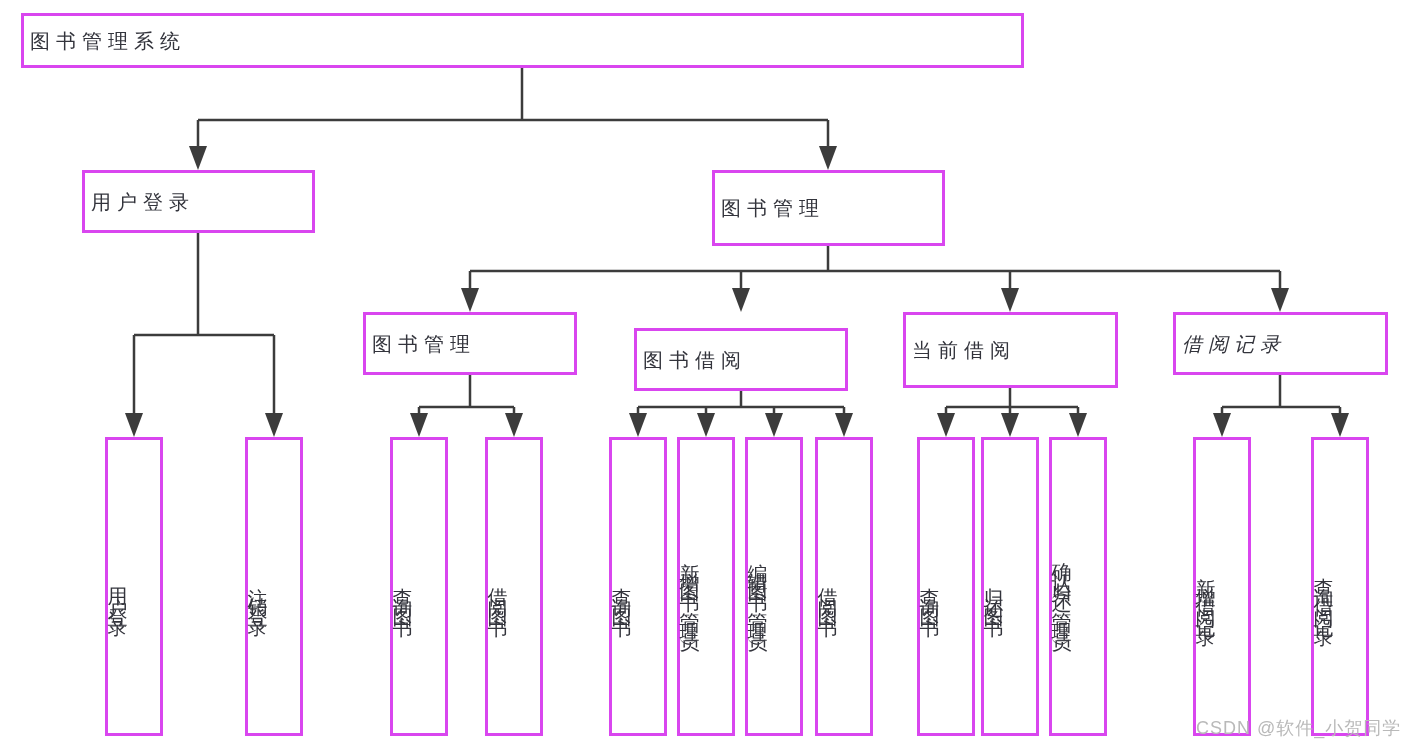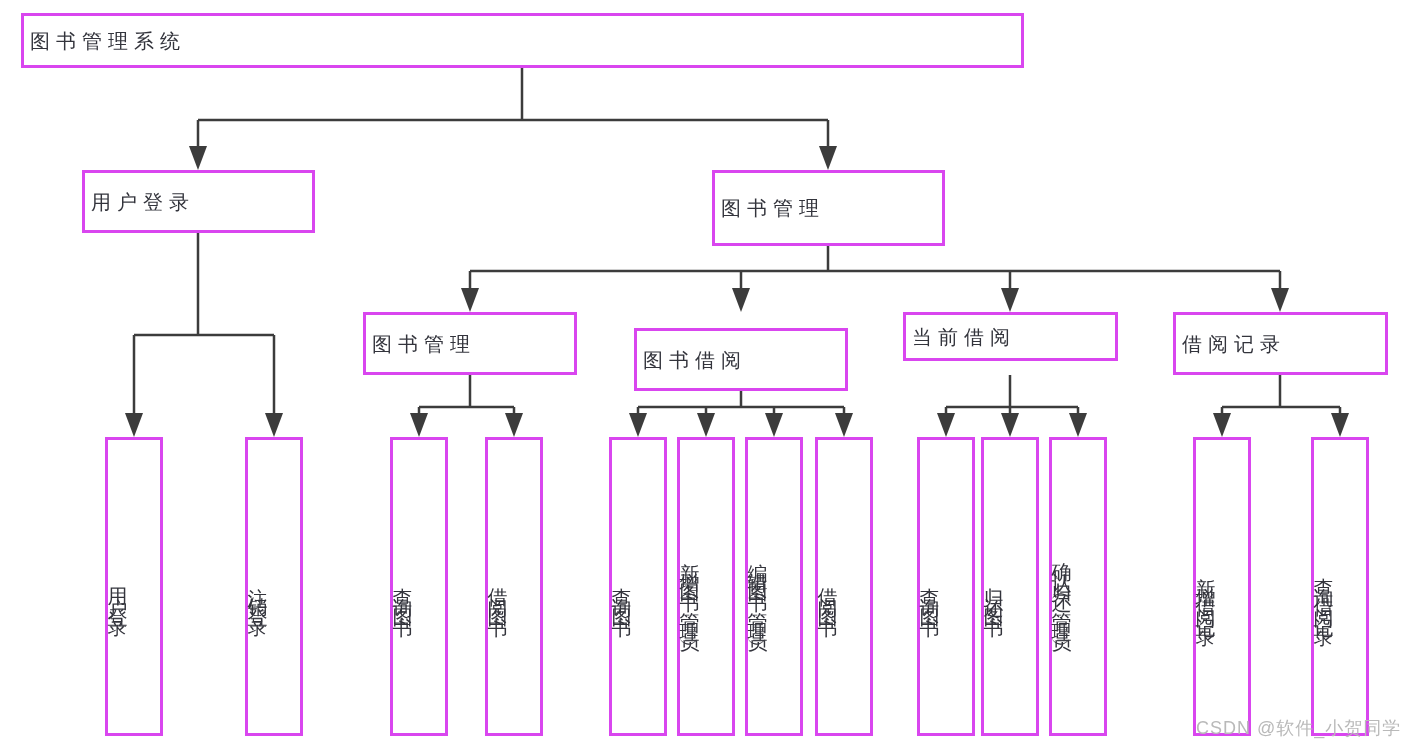--- a/index.html
+++ b/index.html
@@ -102,24 +102,24 @@
   <div class="node" style="left:712px;top:170px;width:233px;height:76px;">
     <span class="hlabel">图书管理</span>
   </div>
 
   <div class="node" style="left:363px;top:312px;width:214px;height:63px;">
     <span class="hlabel">图书管理</span>
   </div>
   <div class="node" style="left:634px;top:328px;width:214px;height:63px;">
     <span class="hlabel">图书借阅</span>
   </div>
-  <div class="node" style="left:903px;top:312px;width:215px;height:49px;">
+  <div class="node" style="left:903px;top:312px;width:215px;height:76px;">
     <span class="hlabel">当前借阅</span>
   </div>
-  <div class="node" style="left:1173px;top:312px;width:215px;height:63px;">
+  <div class="node" style="left:1173px;top:312px;width:215px;height:63px;font-style:italic;">
     <span class="hlabel">借阅记录</span>
   </div>
 
   <div class="node" style="left:105px;top:437px;width:58px;height:299px;">
     <span class="vlabel">用户登录</span>
   </div>
   <div class="node" style="left:245px;top:437px;width:58px;height:299px;">
     <span class="vlabel">注销登录</span>
   </div>
   <div class="node" style="left:390px;top:437px;width:58px;height:299px;">

